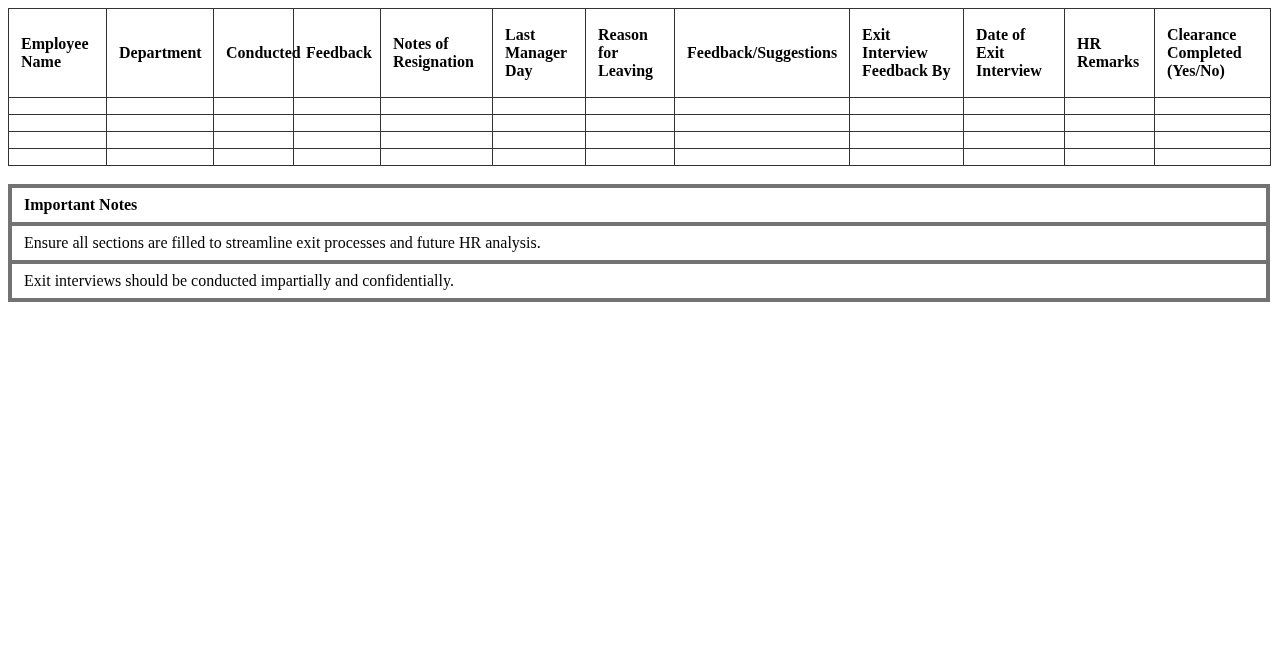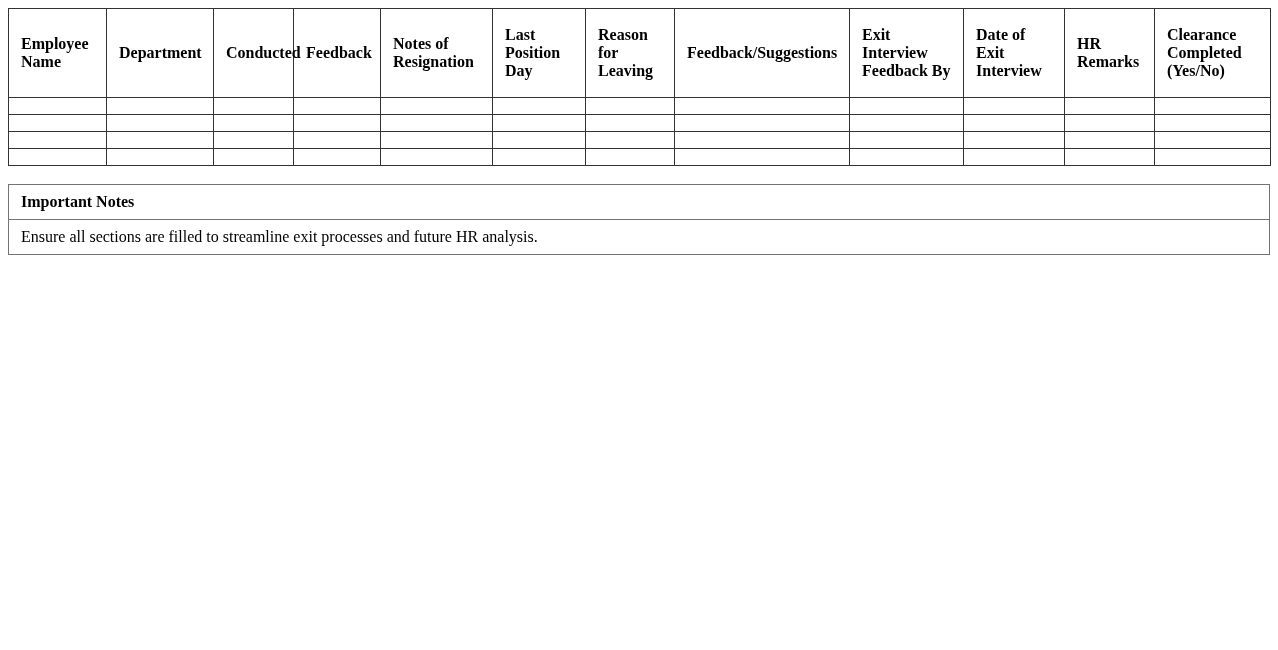--- a/index.html
+++ b/index.html
@@ -27,21 +27,21 @@
       height: 88px;
       padding-top: 0; padding-bottom: 0;
     }
     table.exit td { height: 16px; padding-top: 0; padding-bottom: 0; }
     table.notes {
       border-collapse: collapse;
       width: 1262px;
       margin-top: 18px;
     }
     table.notes td {
-      border: 1px solid #737373;
+      border: 4px solid #737373;
       padding: 0 12px;
       height: 34px;
       font-size: 16px;
       line-height: 18px;
     }
     table.notes td.head { font-weight: bold; }
   </style>
 </head>
 <body>
 
@@ -61,21 +61,21 @@
         <col style="width: 90px;">
         <col style="width: 116px;">
       </colgroup>
     <thead>
       <tr>
         <th>Employee Name</th>
         <th>Department</th>
         <th>Conducted</th>
         <th>Feedback</th>
         <th>Notes of Resignation</th>
-        <th>Last Position Day</th>
+        <th>Last Manager Day</th>
         <th>Reason for Leaving</th>
         <th>Feedback/Suggestions</th>
         <th>Exit Interview Feedback By</th>
         <th>Date of Exit Interview</th>
         <th>HR Remarks</th>
         <th>Clearance Completed (Yes/No)</th>
       </tr>
     </thead>
     <tbody id="exit-body">
         <tr>
@@ -138,15 +138,18 @@
   </table>
 
   <table class="notes">
     <tbody>
       <tr>
         <td class="head">Important Notes</td>
       </tr>
       <tr>
         <td>Ensure all sections are filled to streamline exit processes and future HR analysis.</td>
       </tr>
+      <tr>
+        <td>Exit interviews should be conducted impartially and confidentially.</td>
+      </tr>
     </tbody>
   </table>
 </div>
 
 </body></html>

